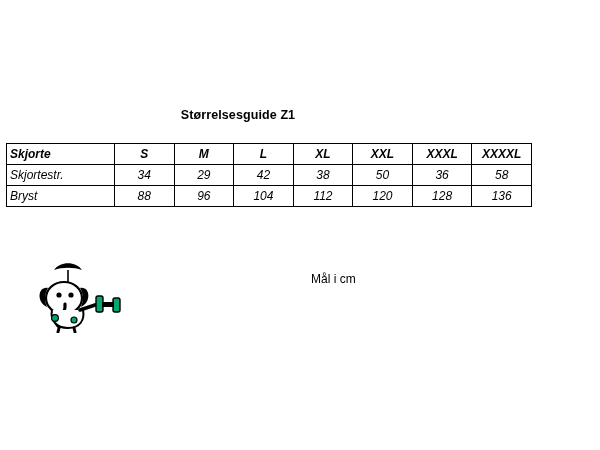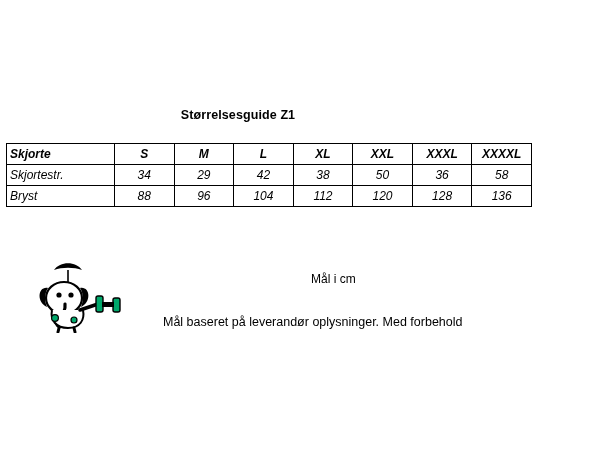--- a/index.html
+++ b/index.html
@@ -129,21 +129,20 @@
         <td>104</td>
         <td>112</td>
         <td>120</td>
         <td>128</td>
         <td>136</td>
       </tr>
     </tbody>
   </table>
 
   <div class="note-unit">Mål i cm</div>
-  <div class="note-source">Mål baseret på leverandør oplysninger. Med forbehold</div>
 
   <div class="logo">
     <svg width="112" height="75" viewBox="0 0 112 75" xmlns="http://www.w3.org/2000/svg">
 
       <path d="M26 12 C32 3, 48 3, 54 12 C46 9, 34 9, 26 12 Z" fill="#000000"></path>
       <path d="M40 12 L40 26" stroke="#000000" stroke-width="1.6" fill="none"></path>
       <path d="M40 26 C37 29, 34 27, 35 24" stroke="#000000" stroke-width="1.6" fill="none"></path>
 
       <ellipse cx="36" cy="40" rx="18" ry="16" fill="#ffffff" stroke="#000000" stroke-width="2.2"></ellipse>
 

